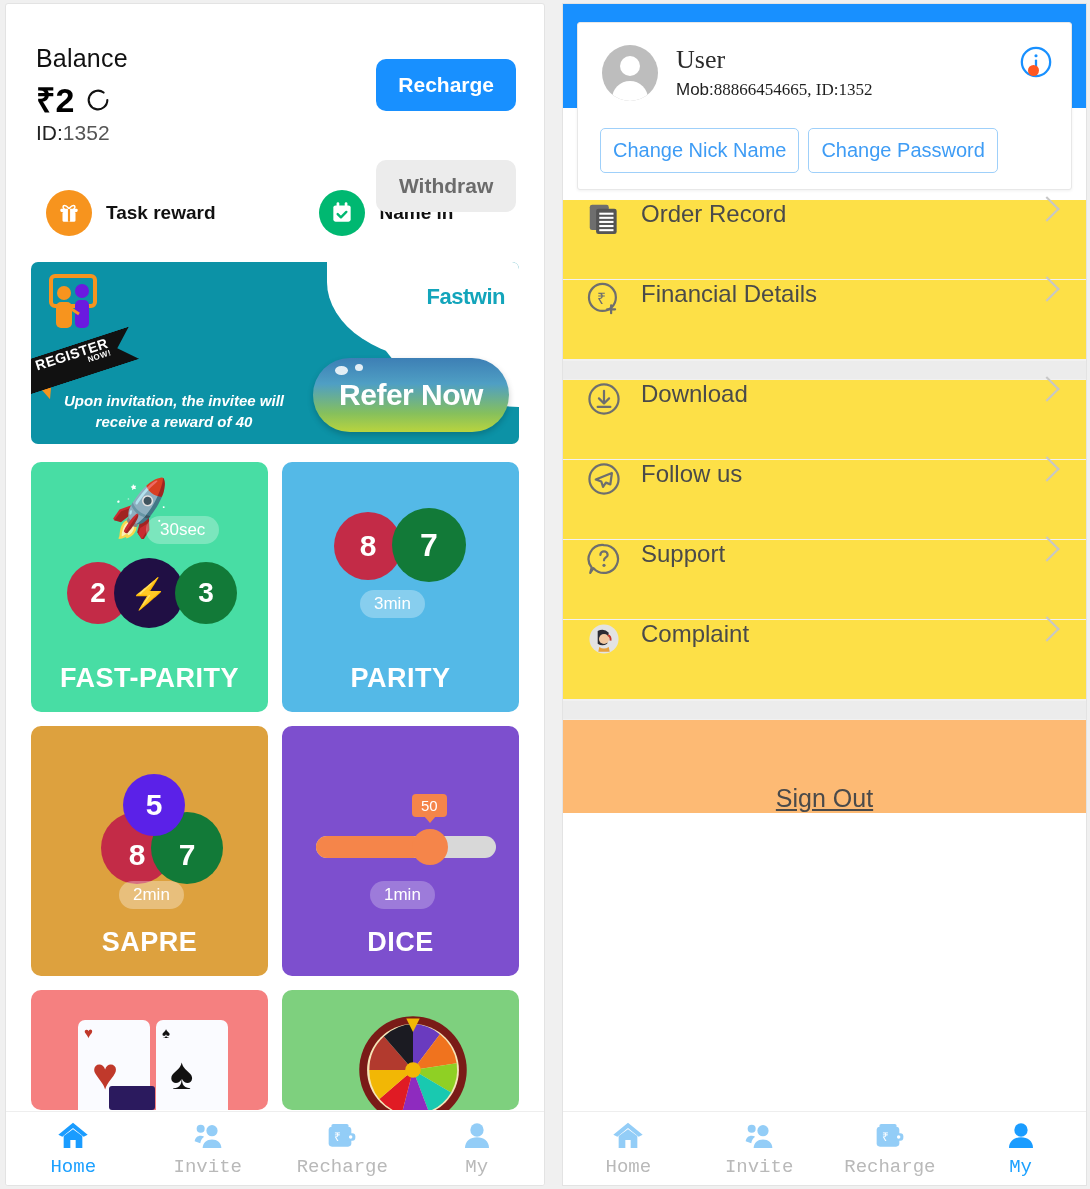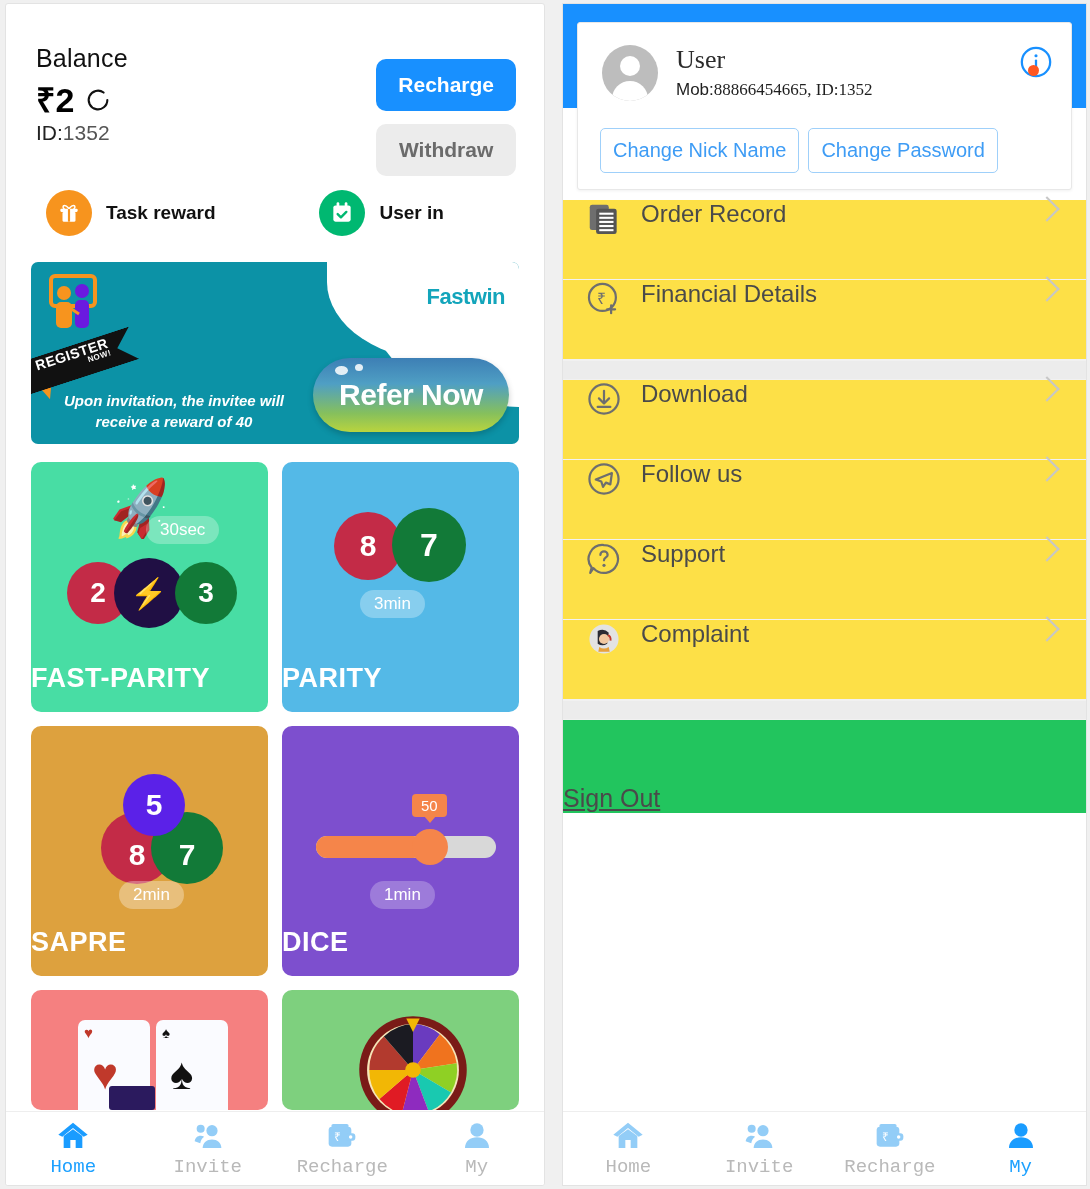--- a/index.html
+++ b/index.html
@@ -30,20 +30,21 @@
   .btn-stack { position: absolute; right: 28px; top: 55px; display: flex; flex-direction: column; gap: 13px; align-items: stretch; }
   .btn-recharge {
     background: #1890ff; color: #fff; font-weight: bold; font-size: 21px;
     border-radius: 10px; padding: 14px 22px; text-align: center; border: none; cursor: pointer;
     min-width: 118px;
   }
   .btn-withdraw {
     background: #ececec; color: #6b6b6b; font-weight: bold; font-size: 21px;
     border-radius: 10px; padding: 14px 22px; text-align: center; border: none; cursor: pointer;
     min-width: 118px;
+    margin-top: 36px;
   }
 
   
   .quick-row { display: flex; padding: 0 40px; gap: 104px; margin-top: 6px; align-items: center; }
   .quick-item { display: flex; align-items: center; gap: 14px; cursor: pointer; }
   .quick-circle { width: 46px; height: 46px; border-radius: 50%; display:flex; align-items:center; justify-content:center; }
   .qc-orange { background: #f7941e; }
   .qc-green { background: #00b871; }
   .quick-label { font-size: 19px; font-weight: bold; color: #111; }
 
@@ -95,21 +96,21 @@
     box-shadow: 0 3px 6px rgba(0,0,0,.2);
   }
   .refer-btn-text { color: #fff; font-size: 30px; font-weight: bold; letter-spacing: -0.5px; }
   .refer-dot1 { position:absolute; left:22px; top:8px; width:13px; height:9px; background:#fff; border-radius:50%; opacity:.85;}
   .refer-dot2 { position:absolute; left:42px; top:6px; width:8px; height:7px; background:#fff; border-radius:50%; opacity:.85;}
 
   
   .game-grid { display: grid; grid-template-columns: 1fr 1fr; gap: 14px; padding: 18px 25px 0 25px; }
   .tile { border-radius: 10px; height: 250px; position: relative; overflow: hidden; cursor: pointer; }
   .tile-title {
-    position: absolute; bottom: 18px; left: 0; right: 0; 
+    position: absolute; bottom: 18px; left: 0; right: 0; text-align: center;
     color: #fff; font-weight: bold; font-size: 27px; letter-spacing: .5px;
   }
   .tile-pill {
     position: absolute; border-radius: 14px; padding: 4px 14px; color: #fff;
     font-size: 17px; background: rgba(255,255,255,.28);
   }
   .ball { position: absolute; border-radius: 50%; display:flex; align-items:center; justify-content:center;
           color:#fff; font-weight:bold; }
   
   .t-fastparity { background: #48dda4; }
@@ -179,21 +180,21 @@
   .menu-item {
     height: 80px; display: flex; align-items: flex-start; padding: 0 22px;
     border-bottom: 1px solid #f1f1f1; cursor: pointer; background: #fde047;
   }
   .menu-item:last-child { border-bottom: 1px solid #f1f1f1; }
   .menu-ico { width: 38px; height: 38px; margin-right: 18px; flex: 0 0 38px; }
   .menu-label { flex: 1; font-size: 24px; color: #4a4a4a; }
   .chev { width: 18px; height: 18px; border-right: 2.5px solid #c7c7c7; border-top: 2.5px solid #c7c7c7;
           transform: rotate(45deg); margin-right: 8px; }
   .gap-band { height: 20px; background: #ececec; border-top: 1px solid #f1f1f1; border-bottom: 1px solid #f1f1f1; }
-  .signout-wrap { text-align: left; padding-top: 64px; background: #22c55e; }
+  .signout-wrap { text-align: center; padding-top: 64px; background: #fdba74; }
   .signout {
     font-size: 25px; color: #4a4a4a; text-decoration: underline; cursor: pointer;
     font-family: "Liberation Sans", sans-serif;
   }
 </style>
 </head>
 <body>
 
 <div class="screen">
 
@@ -233,21 +234,21 @@
       </div>
       <div class="quick-item">
         <span class="quick-circle qc-green">
           <svg width="26" height="26" viewBox="0 0 24 24" fill="#fff">
             <rect x="4" y="5" width="16" height="15" rx="2"></rect>
             <rect x="7" y="2" width="2.5" height="5" rx="1.2"></rect>
             <rect x="14.5" y="2" width="2.5" height="5" rx="1.2"></rect>
             <path d="M8 13l3 3 5-5" stroke="#00b871" stroke-width="2.2" fill="none" stroke-linecap="round" stroke-linejoin="round"></path>
           </svg>
         </span>
-        <span class="quick-label">User in</span>
+        <span class="quick-label">Name in</span>
       </div>
     </div>
 
     <div class="banner">
       <div class="banner-white-blob"></div>
       <div class="banner-blob2"></div>
       <div class="banner-fastwin">Fastwin</div>
 
       <div class="banner-people">
         <svg width="56" height="58" viewBox="0 0 56 58">

